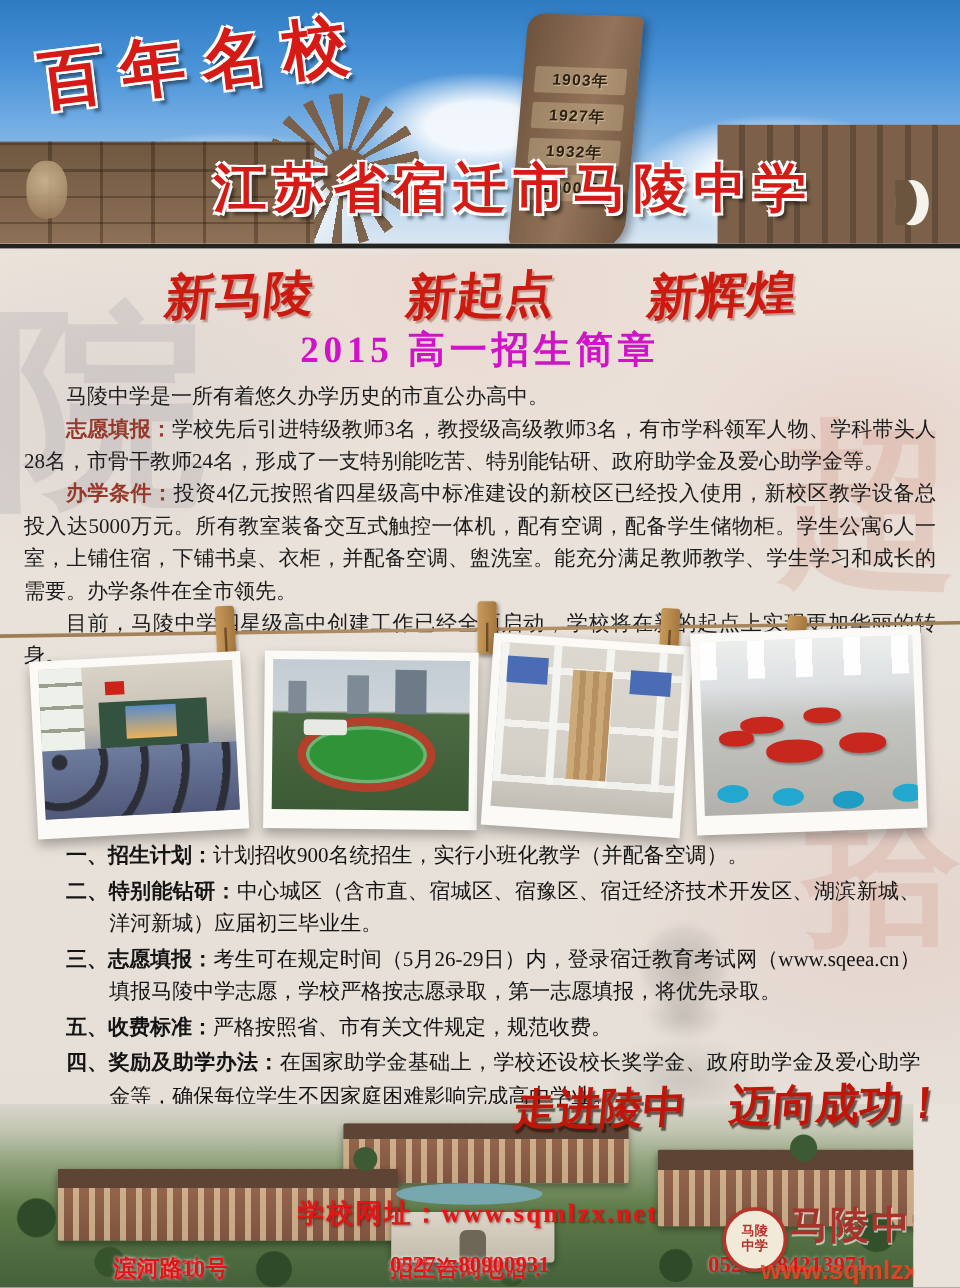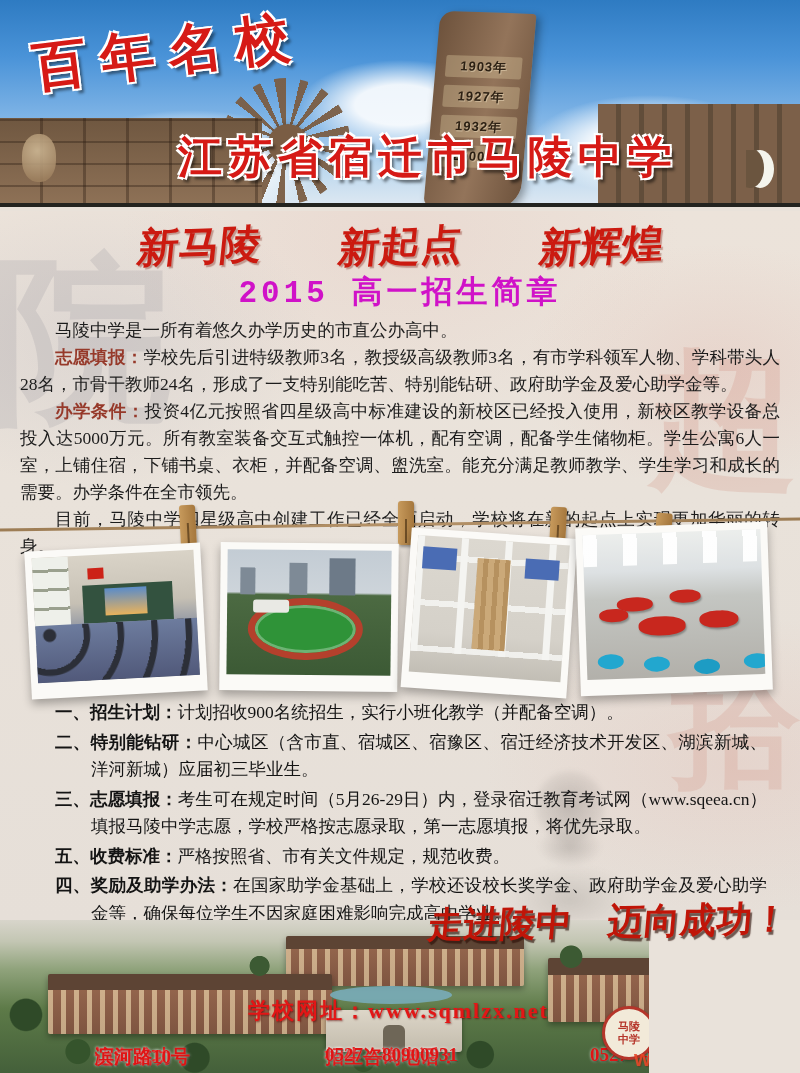--- a/index.html
+++ b/index.html
@@ -67,21 +67,21 @@
       radial-gradient(ellipse 26% 34% at 50% 26%,rgba(105,100,96,.55),rgba(105,100,96,.18) 60%,transparent 72%),
       radial-gradient(ellipse 22% 18% at 50% 52%,rgba(90,86,82,.45),transparent 75%),
       radial-gradient(ellipse 46% 32% at 50% 86%,rgba(110,106,100,.4),transparent 72%);
     filter:blur(2px); }
 
   .slogan-row { position:absolute; left:0; top:8px; width:800px; display:flex;
     justify-content:center; gap:78px; }
   .slogan-part { font-size:41px; font-weight:bold; color:#cb1a10; transform:skewX(-8deg) rotate(-2deg);
     text-shadow:2px 2px 1px rgba(120,20,10,.35); }
   .section-title { position:absolute; left:0; top:60px; width:800px; text-align:center;
-    font-family:Liberation Mono, monospace;
+    font-family:Liberation Serif, serif;
     font-size:31px; font-weight:bold; color:#d012c8; letter-spacing:4px; }
 
   .intro { position:absolute; left:20px; top:106px; width:760px; font-size:17.5px;
     line-height:27px; color:#1c1c1c; text-align:justify; }
   .intro p { text-indent:2em; }
   .mlabel { color:#96392a; font-weight:bold; }
 
   
   .photo-strip { position:absolute; left:0; top:290px; width:800px; height:206px; }
   .rope { position:absolute; left:-10px; top:22px; width:820px; height:3px;
@@ -153,21 +153,21 @@
     line-height:27.5px; color:#141414; text-align:justify; }
   .item { padding-left:36px; text-indent:-36px; margin-bottom:2px; }
   .inum, .ilabel { font-weight:bold; }
 
   
   .closing { position:absolute; left:428px; top:898px; z-index:5; font-size:36px; font-weight:bold;
     color:#c01508; white-space:nowrap; transform:skewX(-6deg) rotate(-1deg);
     text-shadow:2px 3px 1px rgba(45,15,8,.65); }
 
   
-  .campus { position:absolute; left:0; top:920px; width:649px; height:153px; overflow:hidden;
+  .campus { position:absolute; left:0; top:920px; width:761px; height:153px; overflow:hidden;
     background:linear-gradient(180deg,#d8d5cb 0%,#c3c6b3 14%,#90a37c 32%,#5d7a48 58%,#44603a 100%); }
   .bld-f { position:absolute; border-radius:2px;
     background:
       linear-gradient(180deg,#5d4434 0 26%,rgba(0,0,0,0) 26%),
       repeating-linear-gradient(90deg,rgba(255,236,190,.55) 0 5px,rgba(0,0,0,0) 5px 13px),
       linear-gradient(180deg,#9a6a50,#7e5440); box-shadow:0 3px 6px rgba(0,0,0,.35); }
   .bf1 { left:48px;  top:54px; width:284px; height:60px; }
   .bf2 { left:286px; top:16px; width:238px; height:50px; }
   .bf3 { left:548px; top:38px; width:246px; height:64px; }
   .plaza { position:absolute; left:330px; top:66px; width:122px; height:18px;

